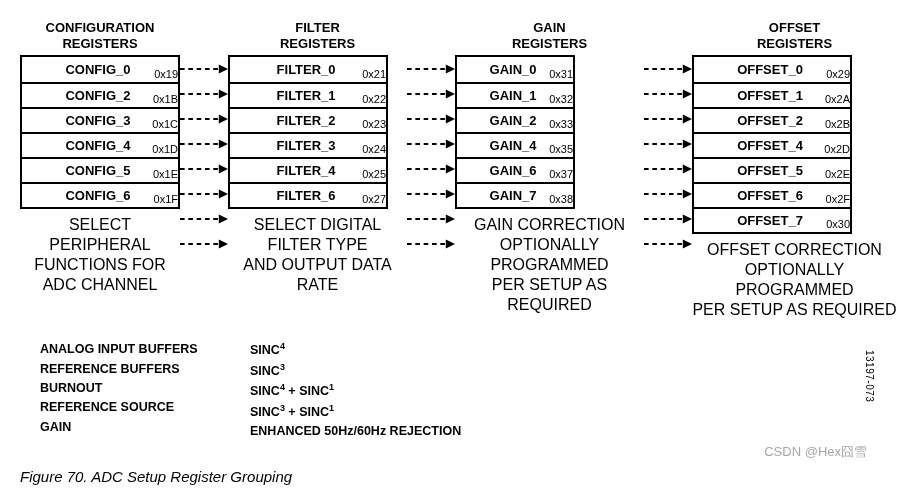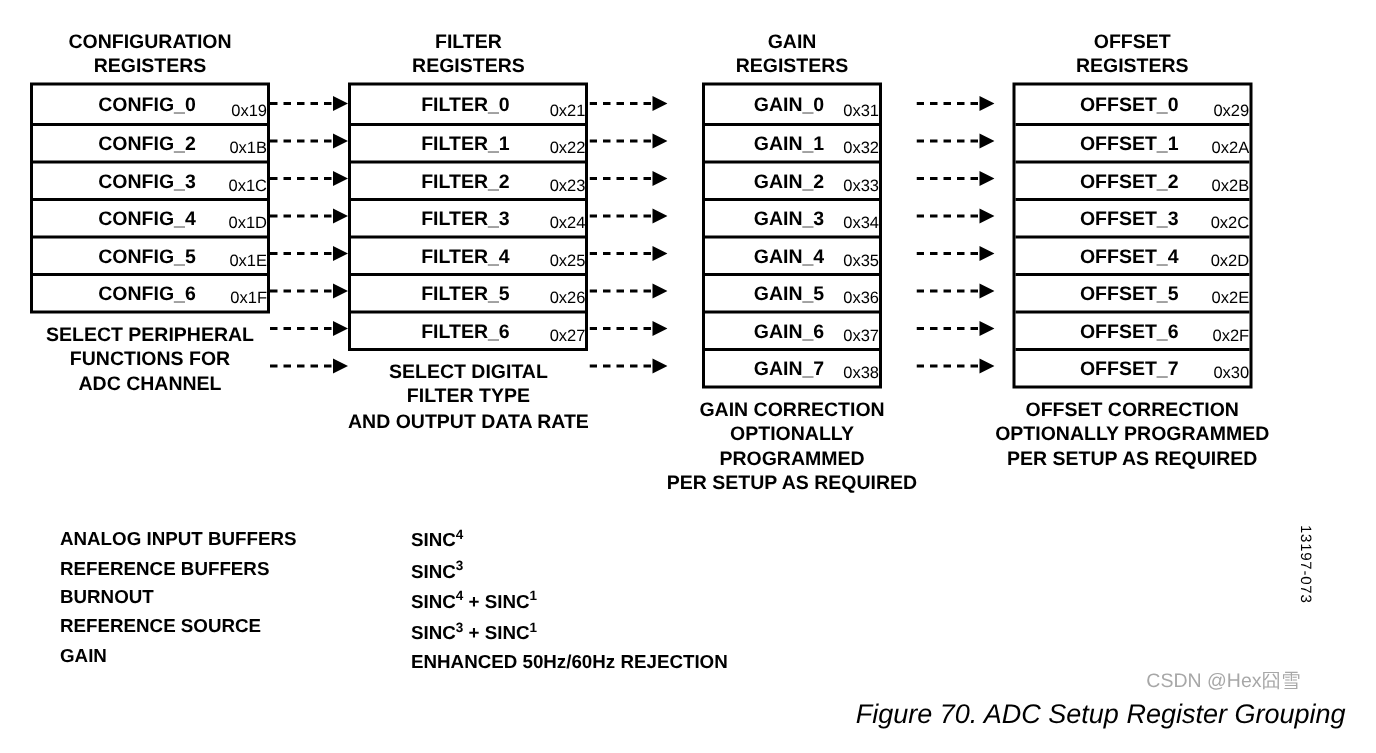--- a/index.html
+++ b/index.html
@@ -12,21 +12,20 @@
     width: 917px;
   }
   .diagram {
     display: flex;
     gap: 0;
     margin-bottom: 16px;
   }
   .col {
     display: flex;
     flex-direction: column;
-    align-items: center;
   }
   .col-title {
     font-weight: bold;
     font-size: 13px;
     text-align: center;
     line-height: 1.2;
     margin-bottom: 4px;
     white-space: pre-line;
   }
   .reg-group {
@@ -49,22 +48,22 @@
   .reg:first-child { border-top: none; }
   .reg-name { padding-right: 4px; }
   .reg-addr {
     font-weight: normal;
     font-size: 11px;
     position: absolute;
     right: 0;
     bottom: 2px;
   }
   .col-desc {
-    font-weight: bold;
-    font-size: 13px;
+    font-weight: normal;
+    font-size: 16px;
     text-align: center;
     line-height: 1.25;
     margin-top: 6px;
     white-space: pre-line;
   }
   .arrow-col {
     display: flex;
     flex-direction: column;
     padding-top: 36px;
     width: 52px;
@@ -74,39 +73,38 @@
     display: flex;
     align-items: center;
     justify-content: center;
   }
   .arrow svg { width: 100%; height: 12px; }
   .dash-line { stroke: #000; stroke-width: 2; stroke-dasharray: 5 4; }
   .arrow-head { fill: #000; }
   
   .bottom-section {
     display: flex;
-    gap: 24px;
     margin-top: 20px;
     margin-left: 20px;
     font-weight: bold;
     font-size: 12.5px;
   }
   .bottom-col {
     display: flex;
     flex-direction: column;
     line-height: 1.55;
   }
   .bottom-col.left { width: 210px; }
   sup { font-size: 9px; }
   
   .caption {
-    text-align: right;
+    text-align: left;
     font-style: italic;
-    font-size: 18px;
-    margin-top: 14px;
+    font-size: 15px;
+    margin-top: 26px;
     font-weight: normal;
   }
   .fignum {
     position: absolute;
     right: 22px;
     top: 330px;
     writing-mode: vertical-rl;
     font-size: 10px;
     letter-spacing: 0.5px;
   }
@@ -225,24 +223,20 @@
           </div>
           <div class="reg">
             <span class="reg-name">FILTER_3</span>
             <span class="reg-addr">0x24</span>
           </div>
           <div class="reg">
             <span class="reg-name">FILTER_4</span>
             <span class="reg-addr">0x25</span>
           </div>
           <div class="reg">
-            <span class="reg-name">FILTER_5</span>
-            <span class="reg-addr">0x26</span>
-          </div>
-          <div class="reg">
             <span class="reg-name">FILTER_6</span>
             <span class="reg-addr">0x27</span>
           </div>
         </div>
         <div class="col-desc">SELECT DIGITAL
 FILTER TYPE
 AND OUTPUT DATA RATE</div>
       </div>
       <div class="arrow-col">
         <div class="arrow">
@@ -304,30 +298,22 @@
           </div>
           <div class="reg">
             <span class="reg-name">GAIN_1</span>
             <span class="reg-addr">0x32</span>
           </div>
           <div class="reg">
             <span class="reg-name">GAIN_2</span>
             <span class="reg-addr">0x33</span>
           </div>
           <div class="reg">
-            <span class="reg-name">GAIN_3</span>
-            <span class="reg-addr">0x34</span>
-          </div>
-          <div class="reg">
             <span class="reg-name">GAIN_4</span>
             <span class="reg-addr">0x35</span>
-          </div>
-          <div class="reg">
-            <span class="reg-name">GAIN_5</span>
-            <span class="reg-addr">0x36</span>
           </div>
           <div class="reg">
             <span class="reg-name">GAIN_6</span>
             <span class="reg-addr">0x37</span>
           </div>
           <div class="reg">
             <span class="reg-name">GAIN_7</span>
             <span class="reg-addr">0x38</span>
           </div>
         </div>
@@ -394,24 +380,20 @@
             <span class="reg-name">OFFSET_0</span>
             <span class="reg-addr">0x29</span>
           </div>
           <div class="reg">
             <span class="reg-name">OFFSET_1</span>
             <span class="reg-addr">0x2A</span>
           </div>
           <div class="reg">
             <span class="reg-name">OFFSET_2</span>
             <span class="reg-addr">0x2B</span>
-          </div>
-          <div class="reg">
-            <span class="reg-name">OFFSET_3</span>
-            <span class="reg-addr">0x2C</span>
           </div>
           <div class="reg">
             <span class="reg-name">OFFSET_4</span>
             <span class="reg-addr">0x2D</span>
           </div>
           <div class="reg">
             <span class="reg-name">OFFSET_5</span>
             <span class="reg-addr">0x2E</span>
           </div>
           <div class="reg">

